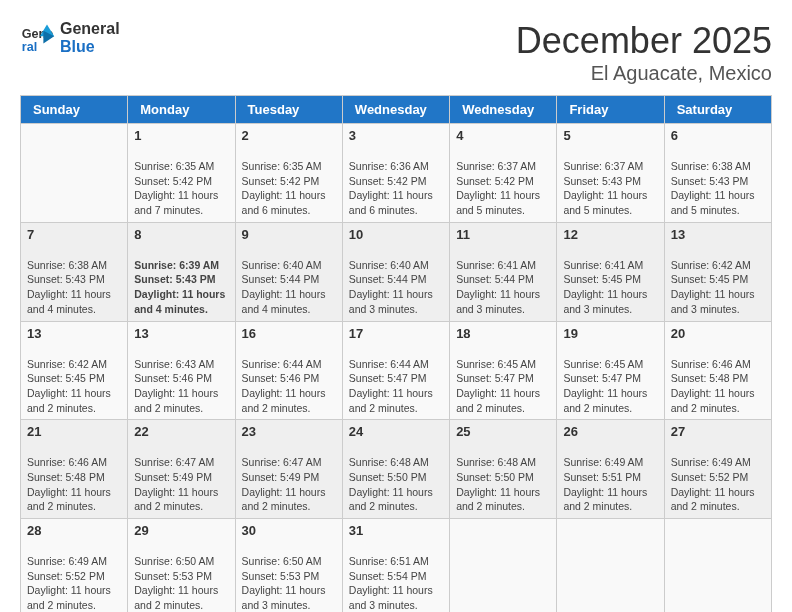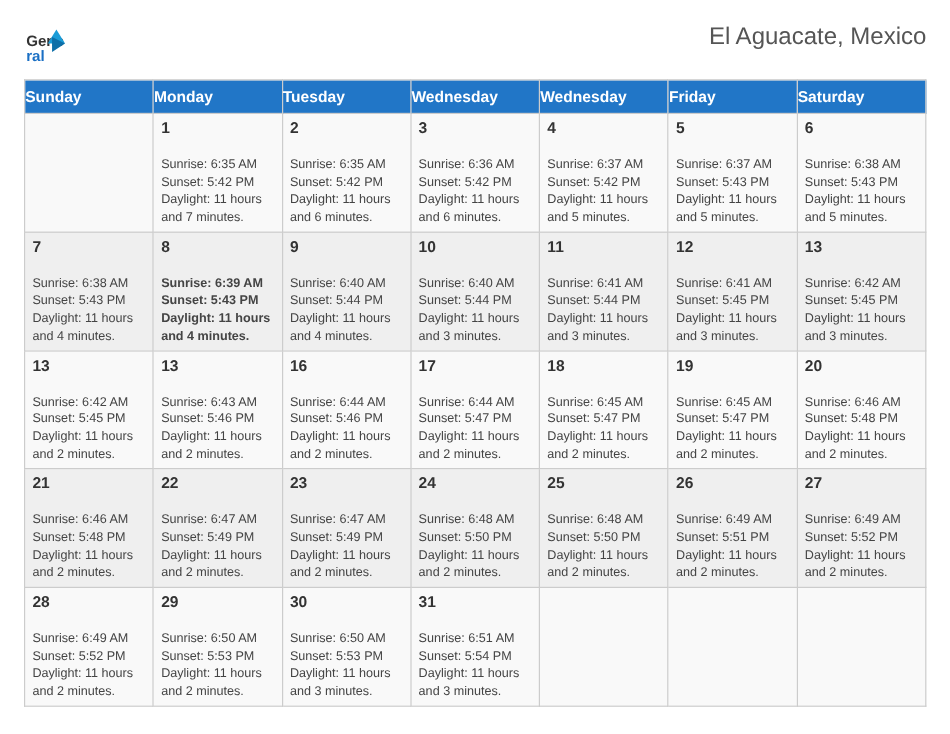--- a/index.html
+++ b/index.html
@@ -38,21 +38,21 @@
       color: #555;
     }
     table {
       width: 100%;
       border-collapse: collapse;
     }
     thead tr th {
       background-color: #2176c7;
       color: #fff;
       text-align: left;
-      padding: 6px 0;
+      padding: 6px 12px;
       font-size: 13px;
       border: 1px solid #ccc;
     }
     tbody tr td {
       border: 1px solid #ccc;
       vertical-align: top;
       padding: 4px 6px;
       font-size: 11px;
       color: #333;
       width: calc(100% / 7);
@@ -81,22 +81,27 @@
 <body>
 
 <div class="header">
   <div class="logo">
     <svg class="logo-icon" viewBox="0 0 40 40">
       <text x="2" y="20" font-size="14" font-weight="bold" fill="#333">Gene</text>
       <text x="2" y="34" font-size="14" font-weight="bold" fill="#1a6fc4">ral</text>
       <polygon points="30,5 38,18 22,18" fill="#1a9cd8"></polygon>
       <polygon points="26,12 38,18 26,26" fill="#0d6fa8"></polygon>
     </svg>
+    <div>
+      <div style="font-size:16px;font-weight:bold;color:#333;">General</div>
+      <div style="font-size:16px;font-weight:bold;color:#1a6fc4;">Blue</div>
+    </div>
   </div>
   <div class="title-block">
+    <div class="month-title">December 2025</div>
     <div class="location">El Aguacate, Mexico</div>
   </div>
 </div>
 
 <table>
   <thead>
     <tr>
     <th>Sunday</th>
         <th>Monday</th>
         <th>Tuesday</th>

